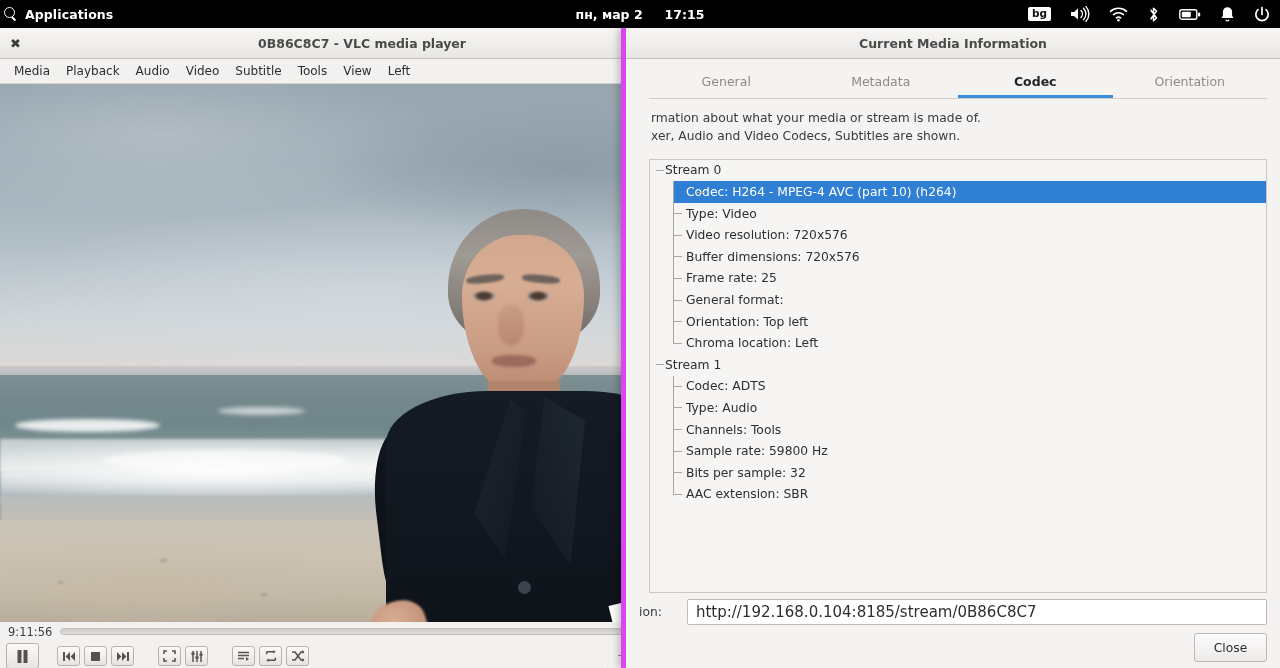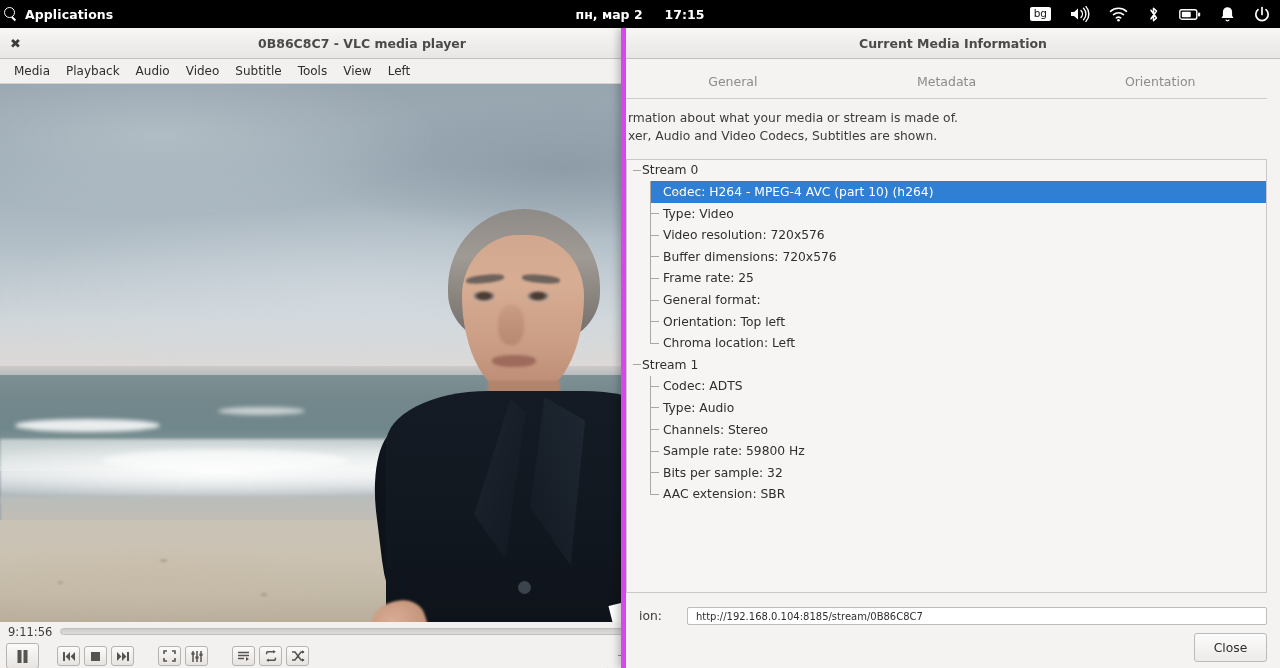--- a/index.html
+++ b/index.html
@@ -34,21 +34,21 @@
     display: flex; align-items: center; justify-content: center; gap: 22px;
     pointer-events: none;
   }
   #tb-date, #tb-time { font-size: 12.5px; font-weight: bold; pointer-events: auto; }
   #topbar-right {
     position: absolute; right: 10px; top: 0; height: 28px;
     display: flex; align-items: center; gap: 19px;
   }
   .tb-ind { display: flex; align-items: center; justify-content: center; height: 28px; }
   .kbd-badge {
-    background: #fff; color: #111; font-size: 10.5px; font-weight: normal;
+    background: #fff; color: #111; font-size: 10.5px; font-weight: bold;
     padding: 1px 4px 2px; border-radius: 2px; line-height: 1.1;
   }
 
   
   #vlc {
     position: absolute; left: 0; top: 28px; width: 725px; height: 640px;
     background: #f2f1f0;
     border-right: 1px solid #8b8b8b;
   }
   #vlc-title {
@@ -306,21 +306,21 @@
     box-shadow: -3px 0 7px rgba(0,0,0,0.22);
     overflow: hidden;
   }
   #dlg-title {
     height: 31px; width: 100%;
     background: linear-gradient(to bottom, #f7f6f5 0%, #e9e7e5 100%);
     border-bottom: 1px solid #c3c0bd;
     display: flex; align-items: center; justify-content: center;
   }
   #dlg-title-text { font-size: 12.5px; font-weight: bold; color: #4a4a48; }
-  #dlg-body { position: relative; padding: 9px 13px 0 0; height: 609px; }
+  #dlg-body { position: relative; padding: 9px 13px 0 23px; height: 609px; }
   #tabs {
     display: flex; width: 100%; height: 31px;
     border-bottom: 1px solid #cfcccb;
   }
   .tab {
     flex: 1; display: flex; align-items: center; justify-content: center;
     font-size: 12.5px; color: #8e8b88;
     border-bottom: 3px solid transparent;
   }
   .tab.active { color: #232323; font-weight: bold; border-bottom-color: #3b8ede; }
@@ -351,24 +351,24 @@
     background: #2f7fd4; color: #ffffff;
     margin-left: 23px; padding-left: 13px; width: calc(100% - 23px);
   }
   .tnode.selected::before { left: 0px; }
   #loc-row {
     position: absolute; left: 13px; right: 13px; bottom: 43px;
     display: flex; align-items: center; gap: 25px;
   }
   #loc-label { font-size: 12.3px; color: #3b3b3b; white-space: nowrap; }
   #loc-input {
-    flex: 1; height: 18px; background: #ffffff;
+    flex: 1; height: 26px; background: #ffffff;
     border: 1px solid #bebbb8; border-radius: 2px;
     display: flex; align-items: center; padding: 0 8px;
-    font-size: 10px; color: #2e2e2e;
+    font-size: 15px; color: #2e2e2e;
   }
   #close-row {
     position: absolute; right: 13px; bottom: 6px;
   }
   #close-btn {
     width: 73px; height: 29px; border: 1px solid #bcb9b6; border-radius: 3px;
     background: linear-gradient(to bottom, #fcfbfb, #edebe9);
     display: flex; align-items: center; justify-content: center;
     font-size: 12.3px; color: #2e2e2e; margin-left: 19px;
   }
@@ -596,20 +596,21 @@
 
   <div id="dialog">
     <div id="dlg-title">
       <span id="dlg-title-text">Current Media Information</span>
     </div>
 
     <div id="dlg-body">
       <div id="tabs">
         <div class="tab">General</div>
         <div class="tab">Metadata</div>
+        <div class="tab active">Codec</div>
         <div class="tab">Orientation</div>
       </div>
 
       <div id="desc">
         <p>rmation about what your media or stream is made of.</p>
         <p>xer, Audio and Video Codecs, Subtitles are shown.</p>
       </div>
 
       <div id="treebox">
           <div class="tnode root">
@@ -655,21 +656,21 @@
           <div class="tnode child">
             <span class="tw"></span>
             <span>Codec: ADTS</span>
           </div>
           <div class="tnode child">
             <span class="tw"></span>
             <span>Type: Audio</span>
           </div>
           <div class="tnode child">
             <span class="tw"></span>
-            <span>Channels: Stereo</span>
+            <span>Channels: Tools</span>
           </div>
           <div class="tnode child">
             <span class="tw"></span>
             <span>Sample rate: 59800 Hz</span>
           </div>
           <div class="tnode child">
             <span class="tw"></span>
             <span>Bits per sample: 32</span>
           </div>
           <div class="tnode child last">

